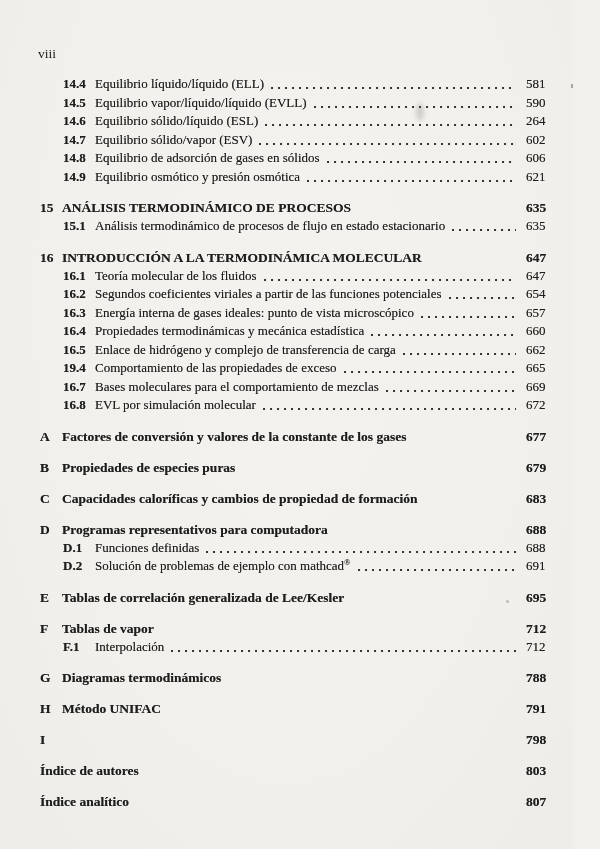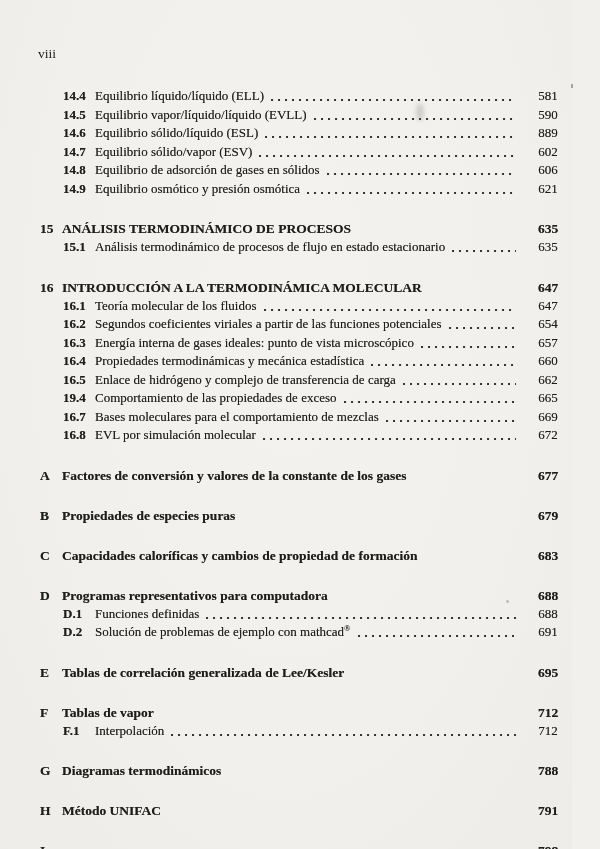--- a/index.html
+++ b/index.html
@@ -18,22 +18,22 @@
     width:572px;height:849px;
     box-sizing:border-box;
     padding:45px 30px 0 40px;
     background:radial-gradient(ellipse at 50% 35%, #f3f2ef 0%, #f1f0ec 60%, #edece8 100%);
   }
   .folio{
     font-size:13.5px;line-height:18px;
     margin-left:-2px;
   }
   .toc{width:530px;}
-  .block{margin-top:21px;}
-  .block:first-child{margin-top:24px;}
+  .block{margin-top:12px;}
+  .block:first-child{margin-top:12px;}
   .row{
     display:flex;align-items:baseline;
     line-height:18.5px;font-size:13px;
     text-shadow:0 0 0.3px rgba(29,29,27,0.55);
   }
   .row--heading{line-height:19px;font-size:13.5px;}
   .row--heading .num,
   .row--heading .title,
   .row--heading .pageno{font-weight:bold;}
   .row--heading .num{flex:none;width:22px;}
@@ -44,21 +44,21 @@
   .title sup{font-size:8.5px;line-height:0;}
   .leader{
     flex:1 1 auto;
     align-self:flex-end;
     height:2.4px;
     margin:0 10px 4px 7px;
     background-image:radial-gradient(circle at 1.2px 1.2px, #333331 0.9px, rgba(0,0,0,0) 1.45px);
     background-size:7px 2.4px;
     background-repeat:repeat-x;
   }
-  .pageno{flex:none;width:44px;text-align:center;}
+  .pageno{flex:none;width:44px;text-align:left;}
   
   .smudge{position:absolute;pointer-events:none;}
   .s1{left:416px;top:103px;width:8px;height:18px;border-radius:50%;
       background:rgba(120,118,115,0.28);filter:blur(2px);}
   .s2{left:571px;top:84px;width:2px;height:4px;background:rgba(90,90,88,0.5);filter:blur(0.4px);}
   .s3{left:506px;top:600px;width:3px;height:3px;border-radius:50%;background:rgba(110,110,108,0.4);filter:blur(0.6px);}
 </style>
 </head>
 <body>
 
@@ -75,21 +75,21 @@
         <div class="row row--sub">
     <span class="num">14.5</span>
     <span class="title">Equilibrio vapor/líquido/líquido (EVLL)</span>
     <span class="leader"></span>
     <span class="pageno">590</span>
   </div>
         <div class="row row--sub">
     <span class="num">14.6</span>
     <span class="title">Equilibrio sólido/líquido (ESL)</span>
     <span class="leader"></span>
-    <span class="pageno">889</span>
+    <span class="pageno">264</span>
   </div>
         <div class="row row--sub">
     <span class="num">14.7</span>
     <span class="title">Equilibrio sólido/vapor (ESV)</span>
     <span class="leader"></span>
     <span class="pageno">602</span>
   </div>
         <div class="row row--sub">
     <span class="num">14.8</span>
     <span class="title">Equilibrio de adsorción de gases en sólidos</span>

